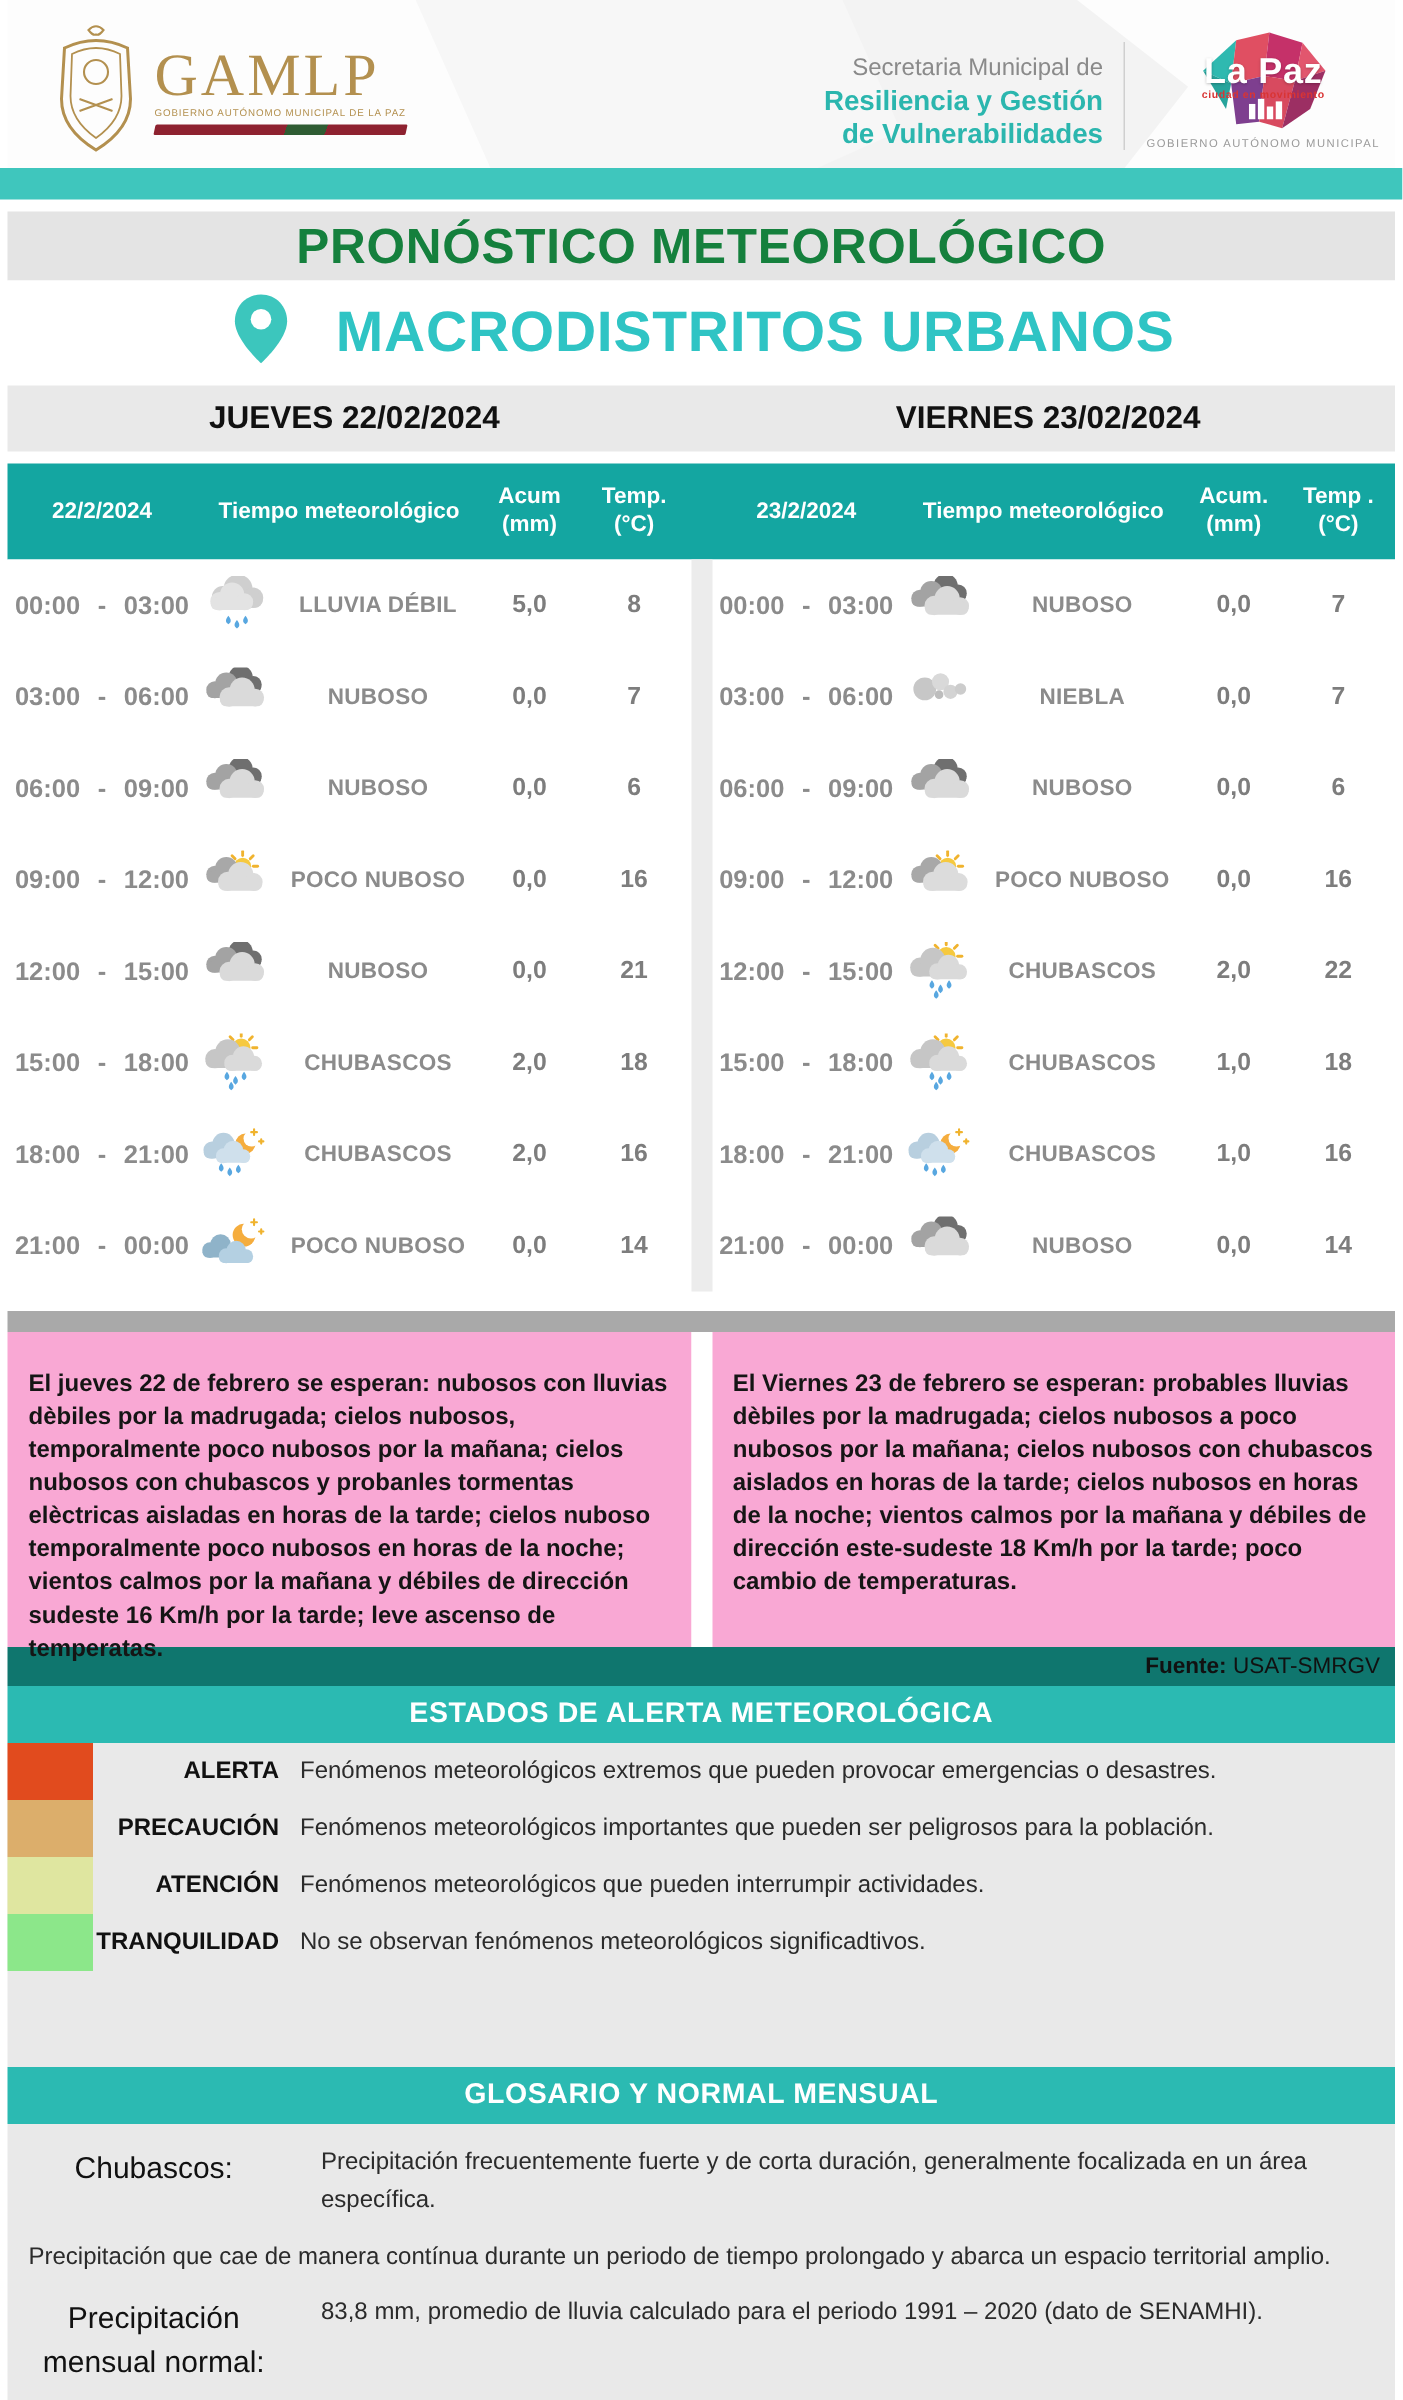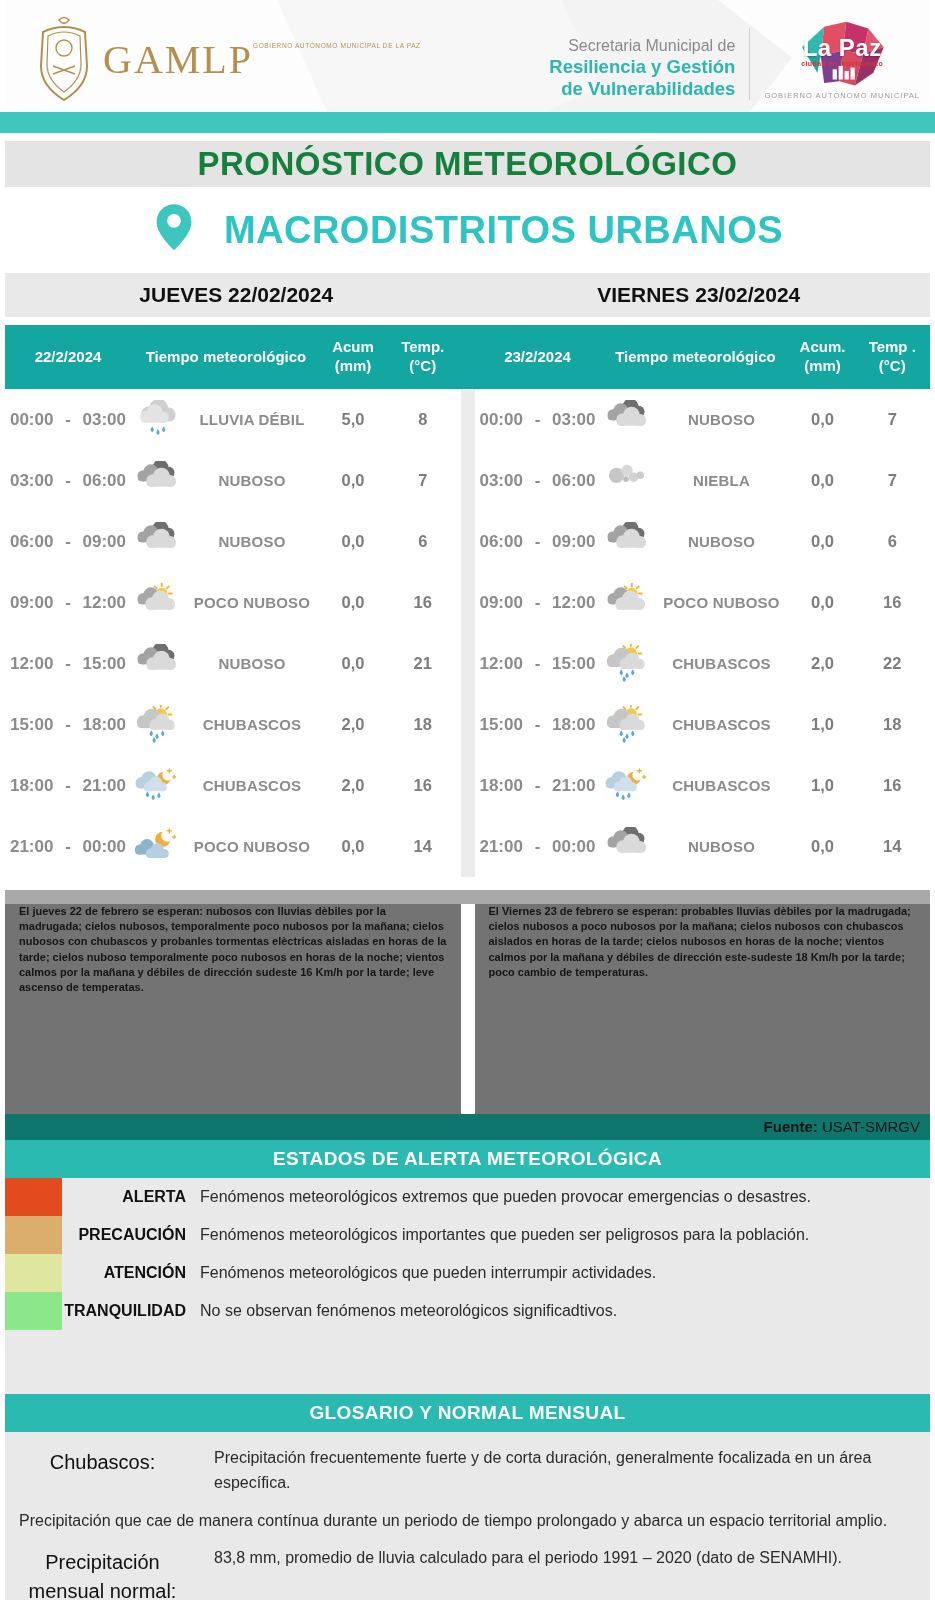--- a/index.html
+++ b/index.html
@@ -6,41 +6,41 @@
   html,body{background:#fff}
   body{width:935px;height:1600px;margin:0 auto;font-family:"Liberation Sans","DejaVu Sans",sans-serif;position:relative;overflow:hidden}
   .page{height:100%;padding:0 5px;background:#fff}
 
   
   .hdr{height:112px;display:flex;justify-content:space-between;align-items:center;padding:8px 6px 0 28px;position:relative;overflow:hidden;background:#fdfdfd}
   .hdr::before{content:'';position:absolute;right:180px;top:-60px;width:300px;height:240px;background:#f3f3f3;transform:rotate(38deg)}
   .hdr::after{content:'';position:absolute;left:300px;top:-80px;width:260px;height:230px;background:#f7f7f7;transform:rotate(-24deg)}
   .hdr>*{position:relative;z-index:1}
   .gamlp{display:flex;align-items:center;gap:8px}
-  .gamlp-txt{display:flex;flex-direction:row}
+  .gamlp-txt{display:flex;flex-direction:column}
   .gamlp-acronym{font-family:"Liberation Serif","DejaVu Serif",serif;font-size:40px;letter-spacing:2px;color:#b3904f;line-height:1}
   .gamlp-caption{font-size:6.5px;color:#b3904f;letter-spacing:.6px;margin-top:2px;white-space:nowrap}
   .ribbon{height:7px;margin-top:4px;border-radius:1px;background:linear-gradient(100deg,#8e2230 0 52%,#2f5c33 52% 68%,#8e2230 68% 100%);transform:skewX(-12deg)}
   .hdr-right{display:flex;align-items:flex-end;gap:14px;padding-right:4px}
   .secretariat{text-align:right;line-height:1.2}
   .sec-l1{color:#8a8a8a;font-size:16px}
   .sec-l2,.sec-l3{color:#2bb6ae;font-size:18.5px;font-weight:700}
   .vdiv{width:1px;height:72px;background:#cfcfcf}
   .lapaz{display:flex;flex-direction:column;align-items:center}
   .lapaz-badge{position:relative;width:118px;height:68px}
   .lapaz-word{position:absolute;top:14px;left:0;width:100%;text-align:center;color:#fff;font-weight:800;font-size:24px;text-shadow:0 1px 2px rgba(0,0,0,.25);letter-spacing:.5px}
   .lapaz-sub{position:absolute;top:40px;left:0;width:100%;text-align:center;color:#d93434;font-weight:700;font-size:7px;letter-spacing:.4px}
   .lapaz-cap{font-size:7.5px;color:#9a9a9a;letter-spacing:1px;margin-top:3px;white-space:nowrap}
 
   .teal-strip{height:21px;background:#3fc6bd;margin:0 -5px}
 
   
   .title-band{margin-top:8px;height:46px;background:#e4e4e4;display:flex;align-items:center;justify-content:center}
   .title-band h1{font-size:33px;font-weight:800;color:#15803d;letter-spacing:.5px}
-  .subtitle-row{height:86px;display:flex;align-items:center;justify-content:center;gap:28px;background:#fff}
+  .subtitle-row{height:70px;display:flex;align-items:center;justify-content:center;gap:28px;background:#fff}
   .subtitle-row h2{font-size:38px;font-weight:800;color:#2fc4c4;letter-spacing:.5px}
   .date-band{height:44px;background:#e9e9e9;display:flex}
   .date-half{flex:1;display:flex;align-items:center;justify-content:center;font-size:21px;font-weight:800;color:#111}
 
   
   .tables{margin-top:8px}
   .thead-band{display:flex;background:#14a6a1;height:64px}
   .thead{flex:1;display:grid;grid-template-columns:126px 52px 138px 64px 1fr;align-items:center;color:#fff;font-weight:700;font-size:15px;text-align:center}
   .thead .hc{line-height:1.25}
   .thead .span2{grid-column:2/4}
@@ -50,21 +50,21 @@
   .body-div{width:14px;background:#ececec}
   .trow{display:grid;grid-template-columns:126px 52px 138px 64px 1fr;align-items:center;height:61px;text-align:center}
   .cell.time{font-size:17px;font-weight:700;color:#8b8b8b;word-spacing:7px}
   .cell.icoc svg{display:block;margin:0 auto}
   .cell.cond{font-size:15px;font-weight:700;color:#8b8b8b;letter-spacing:.2px}
   .cell.num{font-size:16.5px;font-weight:700;color:#7d7d7d}
 
   
   .gray-bar{height:14px;background:#a9a9a9;margin-top:13px}
   .summaries{display:flex;height:210px}
-  .summary{flex:1;background:#737373;padding:0 14px;font-size:11px;font-weight:700;color:#151515;line-height:1.38}
+  .summary{flex:1;background:#f9a8d4;padding:24px 14px;font-size:16px;font-weight:700;color:#151515;line-height:1.38}
   .sum-gap{width:14px;background:#fff}
   .fuente{height:26px;background:#0f766e;text-align:right;padding-right:10px;font-size:15px;line-height:26px;color:#111}
   .fuente .fl{font-weight:700}
 
   
   .band{height:38px;background:#2bbab2;display:flex;align-items:center;justify-content:center;color:#fff;font-weight:700;font-size:19px;letter-spacing:.4px}
 
   
   .alerts{background:#e9e9e9;height:216px;padding-top:0}
   .arow{display:flex;align-items:center;height:38px}

